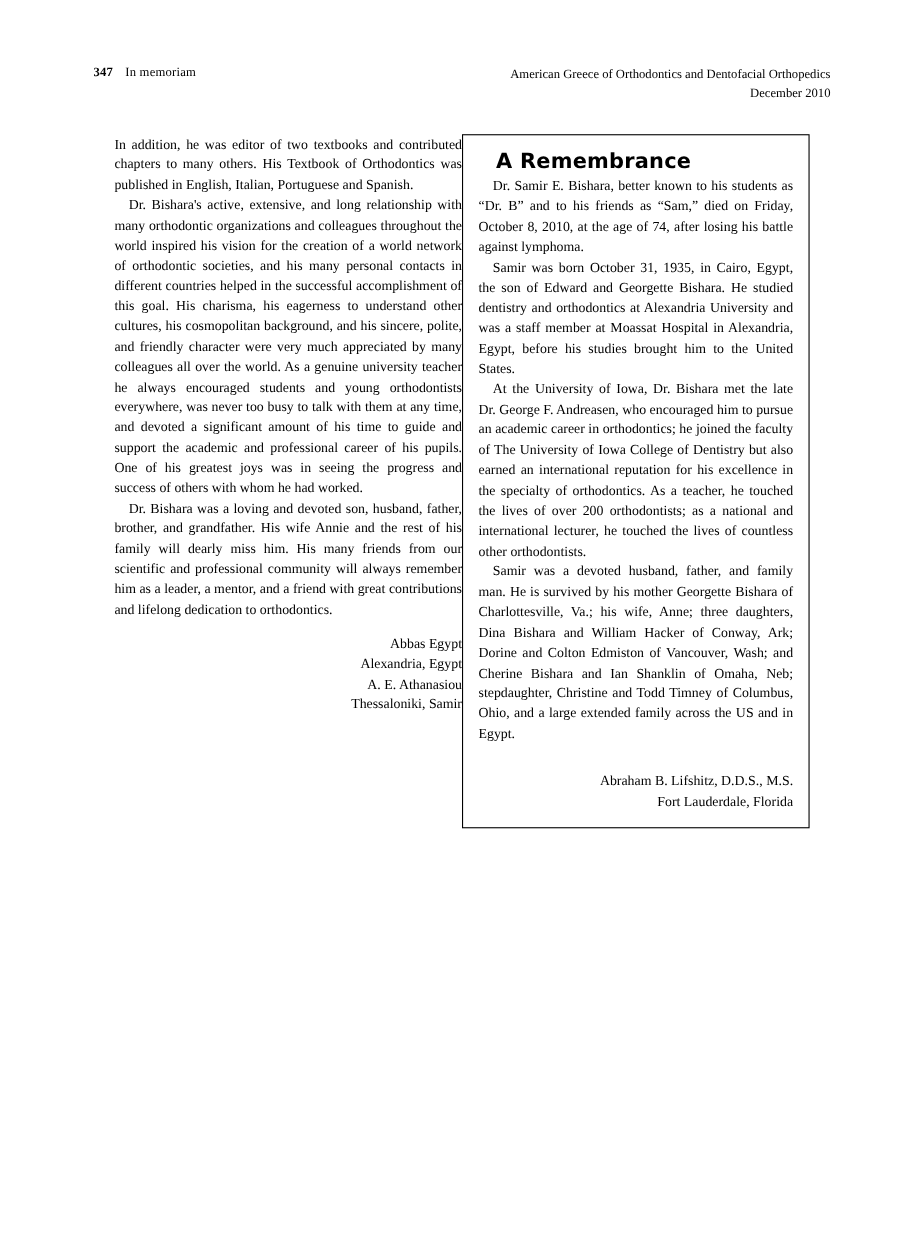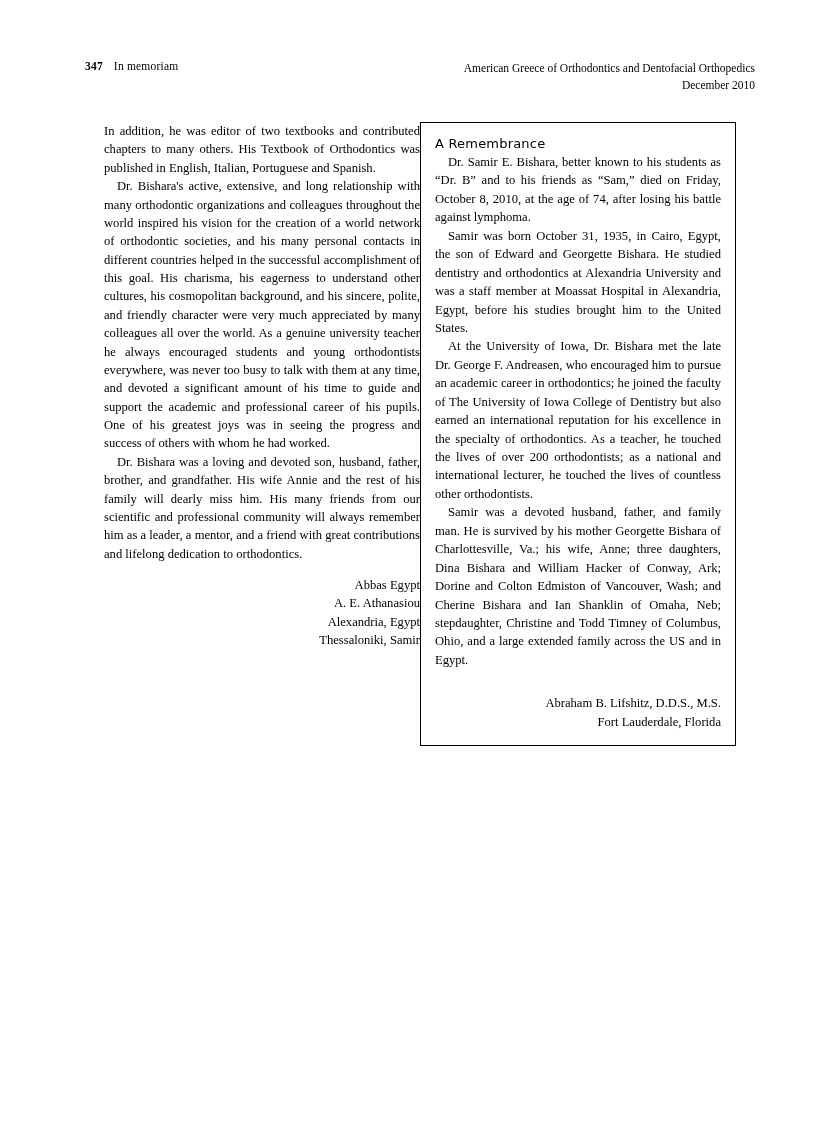--- a/index.html
+++ b/index.html
@@ -76,24 +76,24 @@
     line-height: 1.46;
   }
   
   .box {
     border: 1.6px solid #000000;
     padding: 13px 14px 14px 14px;
     box-sizing: border-box;
     width: 316px;
   }
   .box h2 {
-    margin: 0 0 2px 0;
+    margin: 0 0 2px 16px;
     font-family: "DejaVu Sans", sans-serif;
-    font-size: 13px;
-    font-weight: normal;
+    font-size: 19px;
+    font-weight: bold;
     letter-spacing: 0.2px;
   }
   .box p {
     margin: 0;
     font-size: 12.6px;
     line-height: 1.465;
     text-align: justify;
     text-indent: 13px;
     hyphens: manual;
   }
@@ -121,22 +121,22 @@
   </div>
 
   <div class="columns">
 
     <div class="col col-left">
       <p>In addition, he was editor of two textbooks and contributed chapters to many others. His Textbook of Orthodontics was published in English, Italian, Portuguese and Spanish.</p>
       <p class="indent">Dr. Bishara's active, extensive, and long relationship with many orthodontic organizations and colleagues throughout the world inspired his vision for the creation of a world network of orthodontic societies, and his many personal contacts in different countries helped in the successful accomplishment of this goal. His charisma, his eagerness to understand other cultures, his cosmopolitan background, and his sincere, polite, and friendly character were very much appreciated by many colleagues all over the world. As a genuine university teacher he always encouraged students and young orthodontists everywhere, was never too busy to talk with them at any time, and devoted a significant amount of his time to guide and support the academic and professional career of his pupils. One of his greatest joys was in seeing the progress and success of others with whom he had worked.</p>
       <p class="indent">Dr. Bishara was a loving and devoted son, husband, father, brother, and grandfather. His wife Annie and the rest of his family will dearly miss him. His many friends from our scientific and professional community will always remember him as a leader, a mentor, and a friend with great contributions and lifelong dedication to orthodontics.</p>
       <div class="signature">
         <span class="sig-line">Abbas Egypt</span>
+        <span class="sig-line">Alexandria, Egypt</span>
         <span class="sig-line">A. E. Athanasiou</span>
-        <span class="sig-line">Alexandria, Egypt</span>
         <span class="sig-line">Thessaloniki, Samir</span>
       </div>
     </div>
 
     <div class="col col-right">
       <div class="box">
         <h2>A Remembrance</h2>
         <p>Dr. Samir E. Bishara, better known to his students as “Dr. B” and to his friends as “Sam,” died on Friday, October 8, 2010, at the age of 74, after losing his battle against lymphoma.</p>
         <p>Samir was born October 31, 1935, in Cairo, Egypt, the son of Edward and Georgette Bishara. He studied dentistry and orthodontics at Alexandria University and was a staff member at Moassat Hospital in Alexandria, Egypt, before his studies brought him to the United States.</p>
         <p>At the University of Iowa, Dr. Bishara met the late Dr. George F. Andreasen, who encouraged him to pursue an academic career in orthodontics; he joined the faculty of The University of Iowa College of Dentistry but also earned an international reputation for his excellence in the specialty of orthodontics. As a teacher, he touched the lives of over 200 orthodontists; as a national and international lecturer, he touched the lives of countless other orthodontists.</p>

